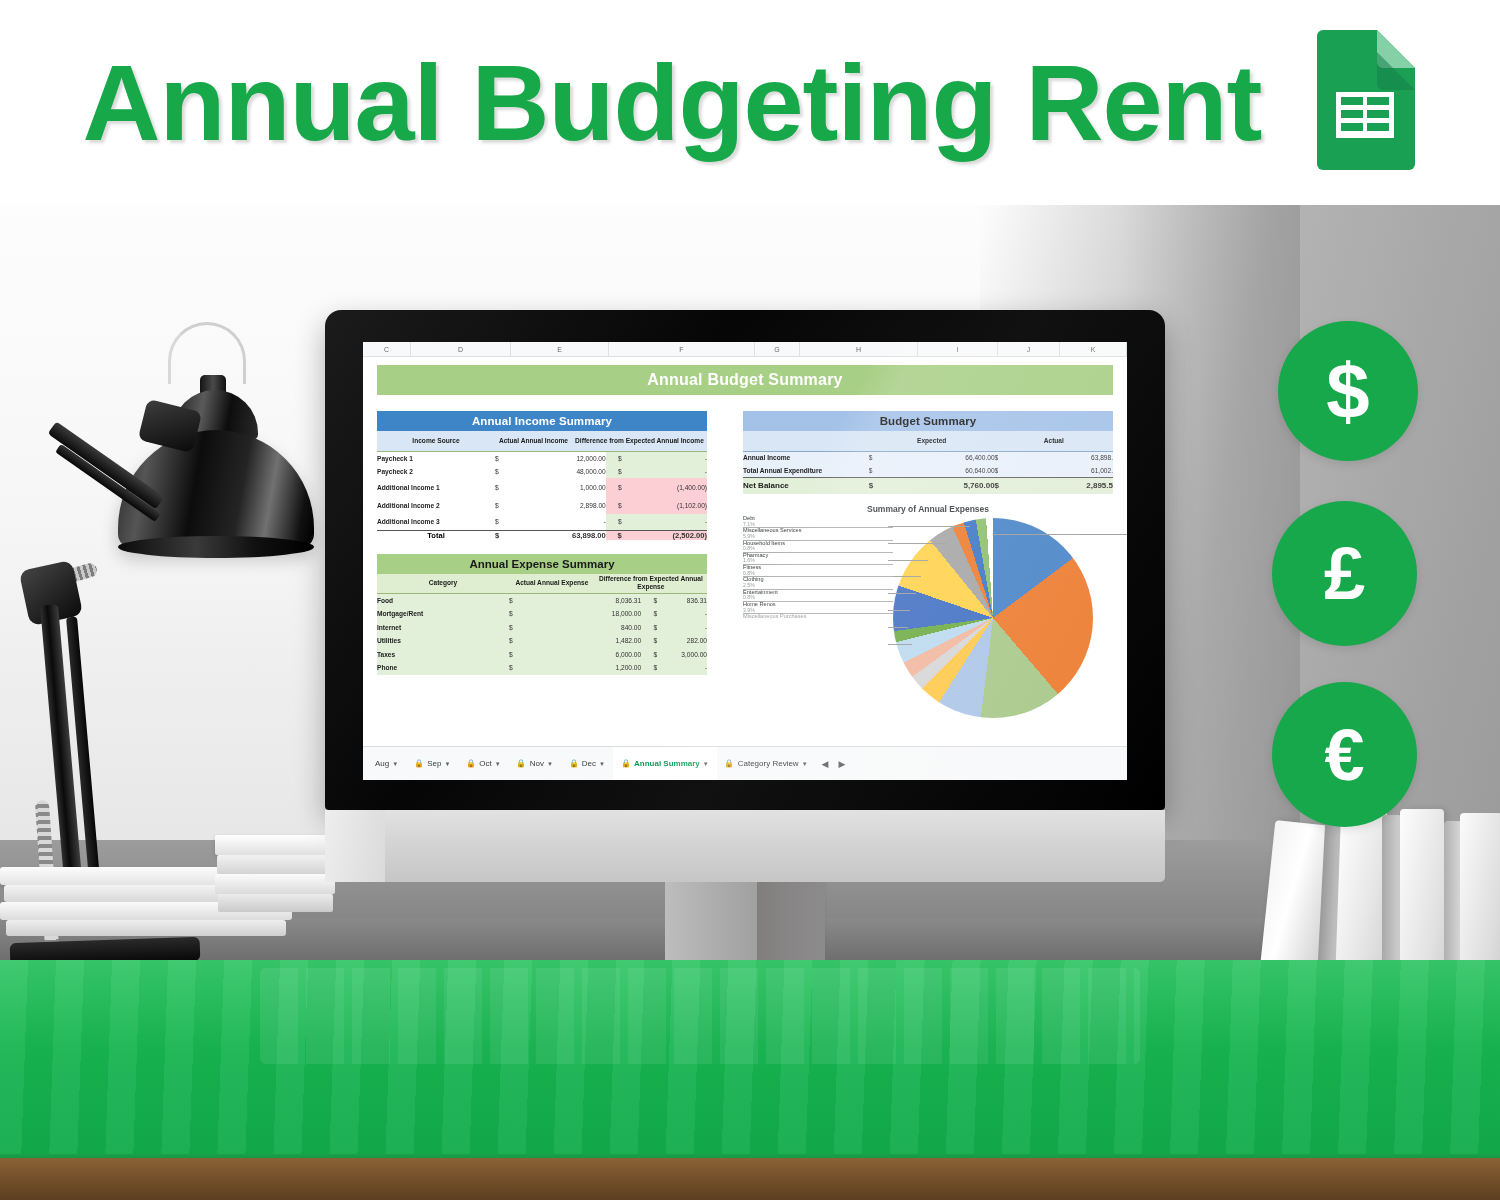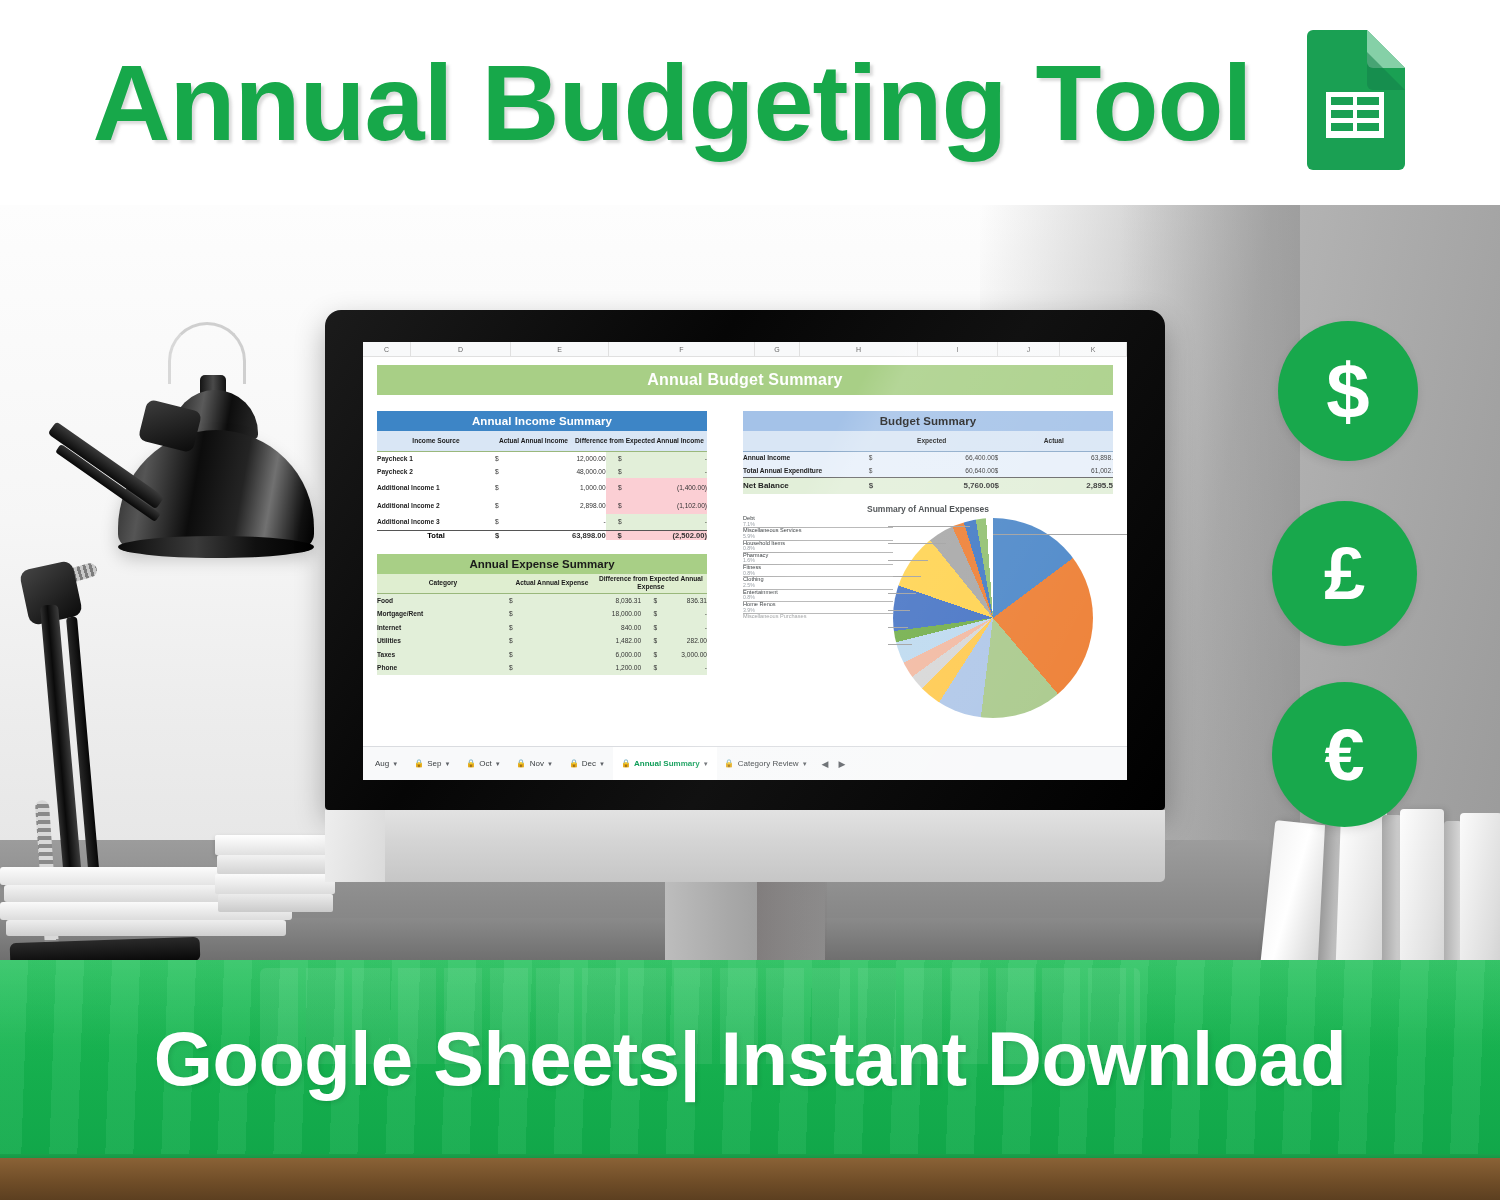--- a/index.html
+++ b/index.html
@@ -318,21 +318,21 @@
     text-shadow:2px 2px 4px rgba(0,0,0,0.10);
     white-space:nowrap;
   }
 </style>
 </head>
 <body>
 
 <div class="poster">
 
   <div class="top-banner">
-    <div class="top-title">Annual Budgeting Tool</div>
+    <div class="top-title">Annual Budgeting Rent</div>
     <div class="sheets-logo">
       <svg width="108" height="146" viewBox="0 0 108 146" xmlns="http://www.w3.org/2000/svg">
         <path d="M8 6 a6 6 0 0 1 6-6 h54 l38 38 v96 a6 6 0 0 1-6 6 H14 a6 6 0 0 1-6-6 Z" fill="#1aa053"></path>
         <path d="M68 0 l38 38 H74 a6 6 0 0 1-6-6 Z" fill="#85d0a7"></path>
         <path d="M68 22 l38 38 h-32 a6 6 0 0 1-6-6 Z" fill="#14804a" opacity="0.55"></path>
         <rect x="27" y="62" width="58" height="46" fill="#ffffff"></rect>
         <rect x="32" y="67" width="22" height="8" fill="#1aa053"></rect>
         <rect x="58" y="67" width="22" height="8" fill="#1aa053"></rect>
         <rect x="32" y="80" width="22" height="8" fill="#1aa053"></rect>
         <rect x="58" y="80" width="22" height="8" fill="#1aa053"></rect>
@@ -686,16 +686,15 @@
     <div class="badge badge-euro" style="top:477px">
       <span>€</span>
     </div>
   </div>
 
   <div class="bottom-banner">
     <div class="bb-texture"></div>
     <div class="bb-kbd"></div>
     <div class="bb-desk-edge2"></div>
     <div class="bb-desk-edge"></div>
-    <div class="bb-text">Google Sheets| Instant Download</div>
   </div>
 
 </div>
 
 </body></html>

